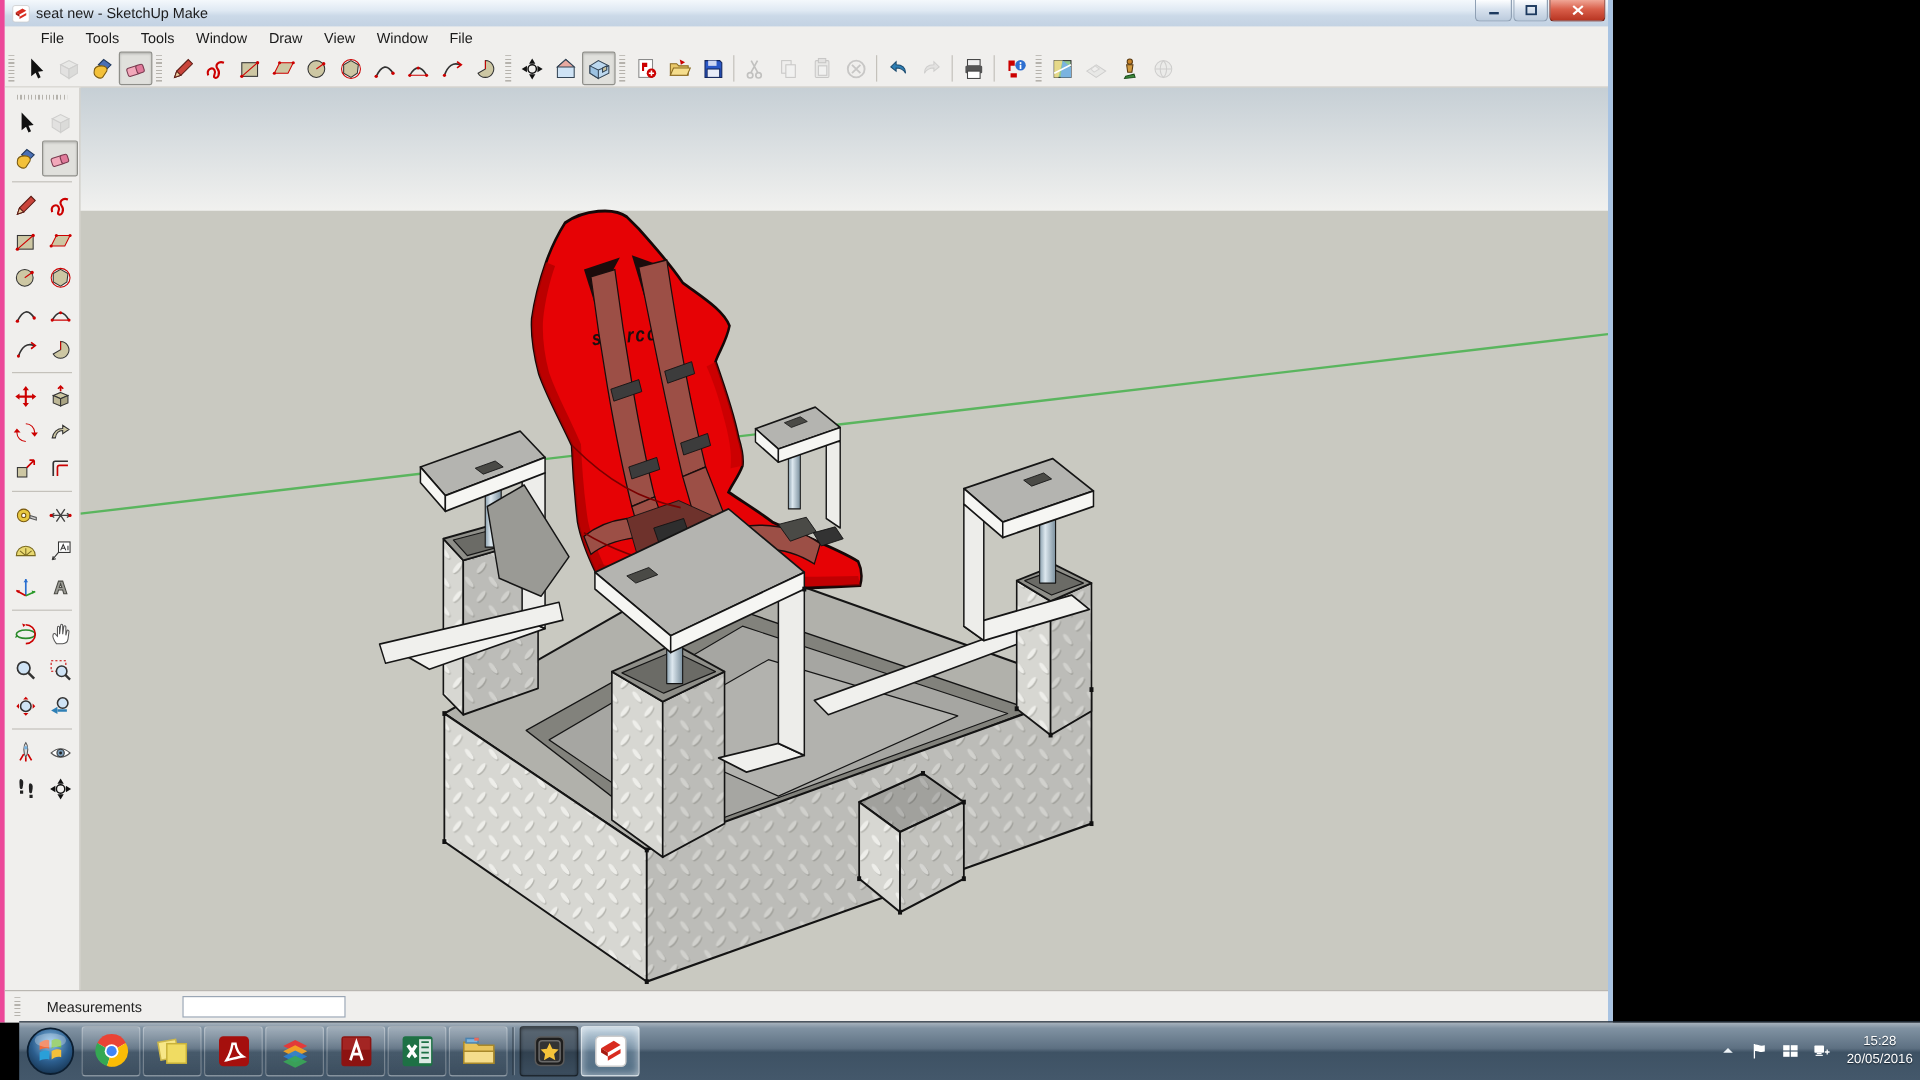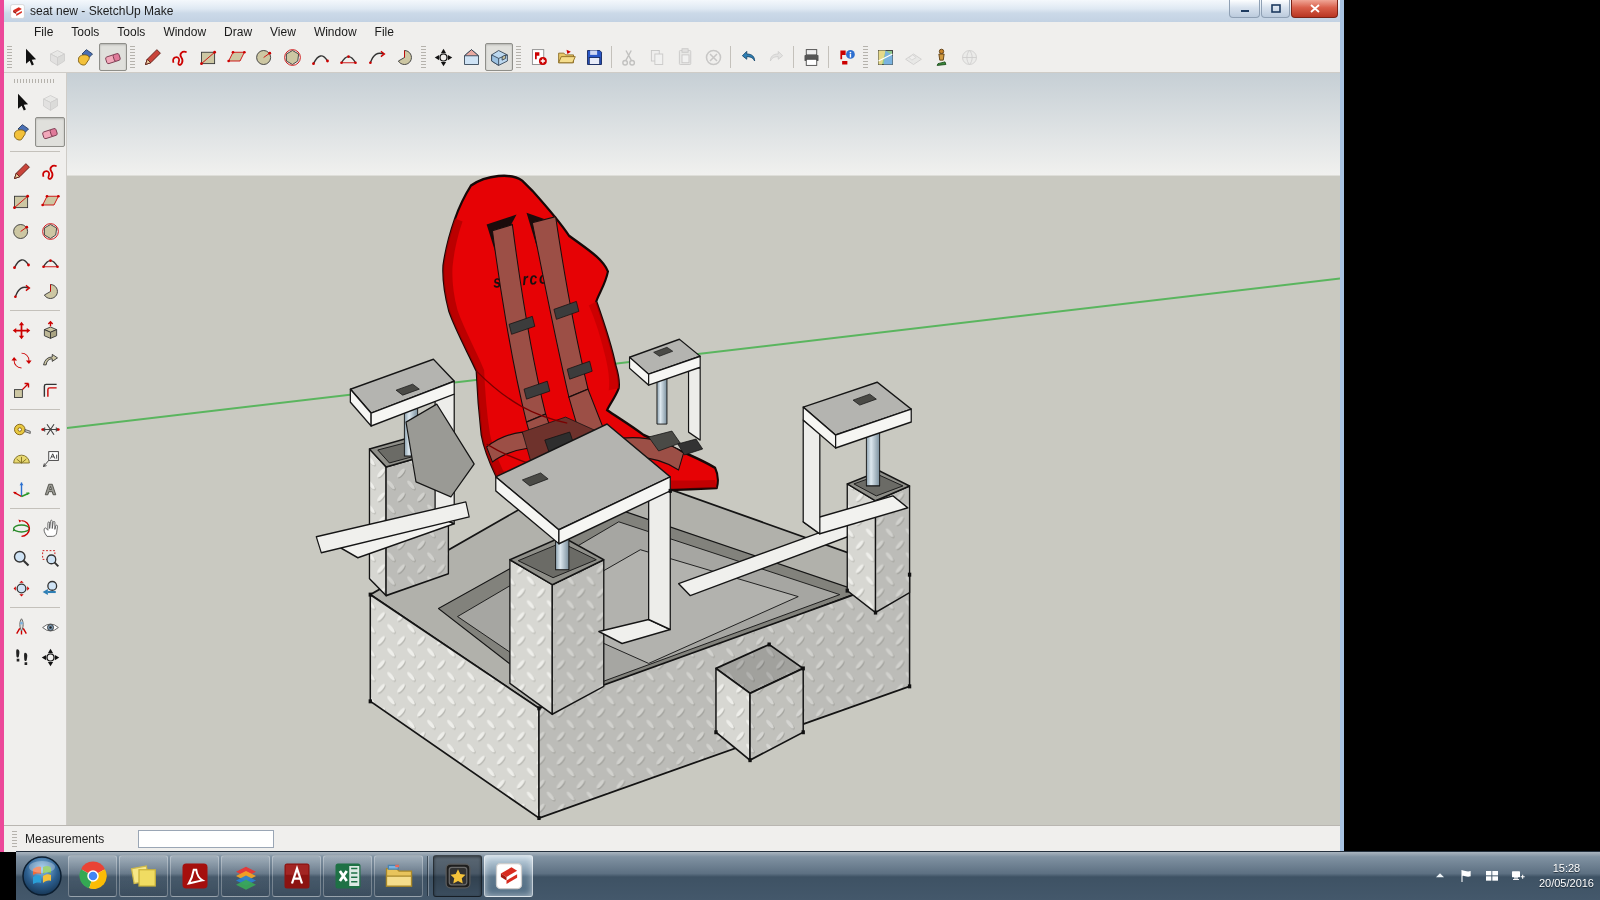--- a/index.html
+++ b/index.html
@@ -36,21 +36,21 @@
   .pgrid{display:grid;grid-template-columns:29px 29px;justify-content:center;}
   .pitem{width:28px;height:28px;display:flex;align-items:center;justify-content:center;border:1px solid transparent;border-radius:2px;}
   .pitem.pressed{background:#e0e0dc;border-color:#8f8f8a;box-shadow:inset 0 1px 2px rgba(0,0,0,.2);}
   .pitem.disabled svg{opacity:.38;filter:grayscale(1);}
   .psep{grid-column:1 / span 2;height:1px;background:#c4c1bb;margin:4px 4px;}
   .viewport{flex:1 1 auto;position:relative;min-width:0;background:#c9c9c1;}
   .viewport svg.scene{position:absolute;left:0;top:0;width:100%;height:100%;}
   
   .statusbar{height:26px;flex:0 0 auto;background:#f0efed;border-top:1px solid #b9b6b1;display:flex;align-items:center;}
   .sgrip{width:5px;height:16px;margin:0 6px 0 8px;background:repeating-linear-gradient(180deg,#b5b2ac 0 1px,transparent 1px 3px);}
-  .slabel{font-size:12px;color:#222;margin-left:2px;}
+  .slabel{font-size:12px;color:#222;margin-left:16px;}
   .sinput{width:128px;height:16px;margin-left:34px;border:1px solid #9aa6b5;background:#fff;font-size:11px;padding:0 3px;}
   
   .taskbar{position:absolute;left:16px;bottom:0;width:1600px;height:48px;
     background:linear-gradient(180deg,#aab5bf 0%,#8092a2 10%,#5d7082 45%,#3e5264 52%,#44586b 100%);
     border-top:1px solid #25313e;display:flex;align-items:center;}
   .orb{width:44px;height:44px;margin:0 3px 0 4px;flex:0 0 auto;}
   .taskbtn{width:47px;height:40px;margin:0 1px;border-radius:3px;display:flex;align-items:center;justify-content:center;
     border:1px solid rgba(255,255,255,.28);background:linear-gradient(180deg,rgba(255,255,255,.25),rgba(255,255,255,.05) 50%,rgba(0,0,0,.10));}
   .taskbtn.pressed{background:linear-gradient(180deg,rgba(0,0,0,.30),rgba(0,0,0,.10));border-color:rgba(0,0,0,.5);box-shadow:inset 0 1px 3px rgba(0,0,0,.5);}
   .taskbtn.active{background:linear-gradient(180deg,rgba(225,243,255,.65),rgba(170,208,235,.30) 50%,rgba(130,180,215,.25));border-color:rgba(255,255,255,.65);box-shadow:inset 0 0 7px rgba(255,255,255,.6);}

